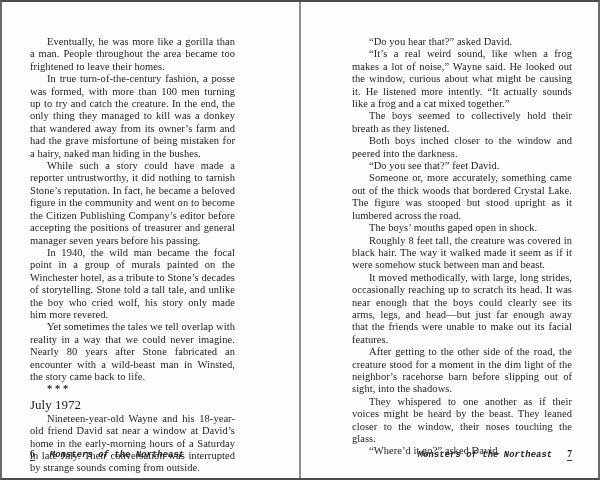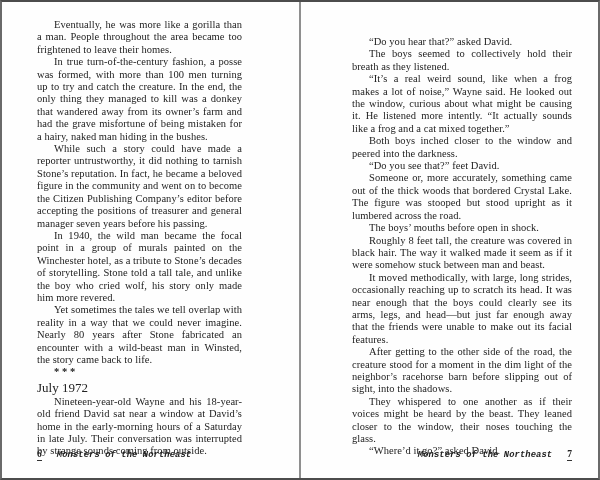--- a/index.html
+++ b/index.html
@@ -29,23 +29,23 @@
     width: 2px;
     background: #8f8f8f;
   }
   .page {
     position: absolute;
     top: 0;
     height: 100%;
     box-sizing: border-box;
   }
   .page.left {
-    left: 7px;
+    left: 0;
     width: 282px;
-    padding: 17px 49px 0 28px;
+    padding: 34px 49px 0 28px;
   }
   .page.right {
     left: 299px;
     width: 299px;
     padding: 34px 28px 0 51px;
   }
   .body-text p {
     margin: 0;
     text-indent: 17px;
     text-align: justify;
@@ -124,26 +124,26 @@
       <span class="page-number">6</span>
       <span class="running-title">Monsters of the Northeast</span>
     </div>
   </div>
 
   <div class="gutter"></div>
 
   <div class="page right">
     <div class="body-text">
       <p>“Do you hear that?” asked David.</p>
+      <p>“It’s a real weird sound, like when a frog makes a lot of noise,” Wayne said. He looked out the window, curious about what might be causing it. He listened more intently. “It actually sounds like a frog and a cat mixed together.”</p>
       <p>The boys seemed to collectively hold their breath as they listened.</p>
-      <p>“It’s a real weird sound, like when a frog makes a lot of noise,” Wayne said. He looked out the window, curious about what might be causing it. He listened more intently. “It actually sounds like a frog and a cat mixed together.”</p>
       <p>Both boys inched closer to the window and peered into the darkness.</p>
       <p>“Do you see that?” feet David.</p>
       <p>Someone or, more accurately, something came out of the thick woods that bordered Crystal Lake. The figure was stooped but stood upright as it lumbered across the road.</p>
-      <p>The boys’ mouths before open in shock.</p>
+      <p>The boys’ mouths gaped open in shock.</p>
       <p>Roughly 8 feet tall, the creature was covered in black hair. The way it walked made it seem as if it were somehow stuck between man and beast.</p>
       <p>It moved methodically, with large, long strides, occasionally reaching up to scratch its head. It was near enough that the boys could clearly see its arms, legs, and head—but just far enough away that the friends were unable to make out its facial features.</p>
       <p>After getting to the other side of the road, the creature stood for a moment in the dim light of the neighbor’s racehorse barn before slipping out of sight, into the shadows.</p>
       <p>They whispered to one another as if their voices might be heard by the beast. They leaned closer to the window, their noses touching the glass.</p>
       <p>“Where’d it go?” asked David.</p>
     </div>
     <div class="footer right-footer">
       <span class="running-title">Monsters of the Northeast</span>
       <span class="page-number">7</span>
     </div>

